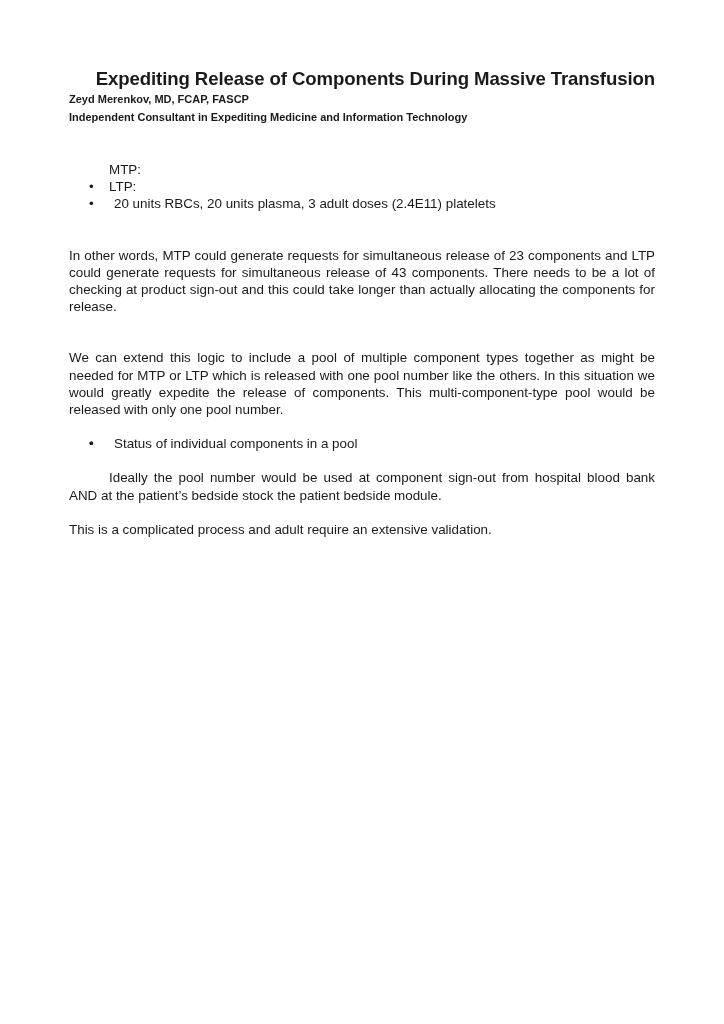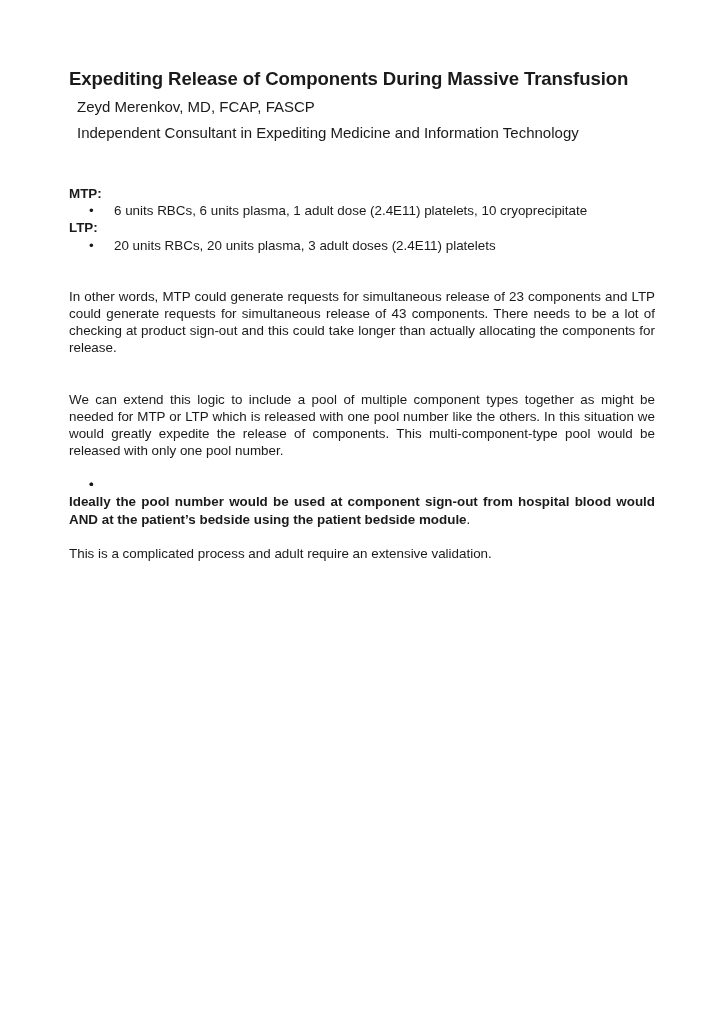--- a/index.html
+++ b/index.html
@@ -2,45 +2,44 @@
 <html><head>
   <meta charset="utf-8">
   <style>
     html, body { margin: 0; padding: 0; background: #ffffff; }
     body { width: 724px; height: 1024px; position: relative; overflow: hidden; }
     .page {
       position: absolute; left: 69px; top: 68px; width: 586px;
       font-family: "Liberation Sans", sans-serif; color: #1a1a1a;
       font-size: 13.4px; line-height: 17.2px;
     }
-    .title { font-weight: bold; font-size: 18.6px; line-height: 22px; margin: 0; letter-spacing: -0.1px; }
-    .subtitle { font-weight: normal; font-size: 15px; line-height: 18px; margin: 8px; }
+    .title { font-weight: bold; font-size: 18.6px; line-height: 22px; margin: 0; letter-spacing: -0.1px; text-align: right; }
+    .subtitle { font-weight: bold; font-size: 11px; line-height: 18px; margin: 0; }
     .p { margin: 0; text-align: justify; text-align-last: left; }
     .gap-lg { height: 35px; }
     .gap { height: 17px; }
-    .bold { font-weight: bold; }
+    .bold { font-weight: normal; margin-left: 40px; }
     ul { margin: 0; padding: 0; list-style: none; }
     li { position: relative; padding-left: 45px; margin: 0; }
     li .bullet { position: absolute; left: 20px; top: 0; }
   </style>
 </head>
 <body>
 
 <div class="page">
   <p class="title">Expediting Release of Components During Massive Transfusion</p>
   <p class="subtitle">Zeyd Merenkov, MD, FCAP, FASCP</p>
   <p class="subtitle">Independent Consultant in Expediting Medicine and Information Technology</p>
 
   <div class="gap-lg"></div>
 
   <p class="p bold">MTP:</p>
   <ul>
     <li>
       <span class="bullet">•</span>
-      <span>6 units RBCs, 6 units plasma, 1 adult dose (2.4E11) platelets, 10 cryoprecipitate</span>
     </li>
   </ul>
   <p class="p bold">LTP:</p>
   <ul>
     <li>
       <span class="bullet">•</span>
       <span>20 units RBCs, 20 units plasma, 3 adult doses (2.4E11) platelets</span>
     </li>
   </ul>
 
@@ -54,21 +53,22 @@
   <div class="gap"></div>
   <p class="p">We can extend this logic to include a pool of multiple component types together as might be needed for MTP or LTP which is released with one pool number like the others.  In this situation we would greatly expedite the release of components.  This multi-component-type pool would be released with only one pool number.</p>
 
   <div class="gap"></div>
   <ul>
     <li>
       <span class="bullet">•</span>
     </li>
     <li>
       <span class="bullet">•</span>
+      <span>Status of individual components in a pool</span>
     </li>
   </ul>
 
   <div class="gap"></div>
-  <p class="p"><span class="bold">Ideally the pool number would be used at component sign-out from hospital blood would AND at the patient’s bedside using the patient bedside module</span><span>.</span></p>
+  <p class="p"><span class="bold">Ideally the pool number would be used at component sign-out from hospital blood bank AND at the patient’s bedside stock the patient bedside module</span><span>.</span></p>
 
   <div class="gap"></div>
   <p class="p">This is a complicated process and adult require an extensive validation.</p>
 </div>
 
 </body></html>

